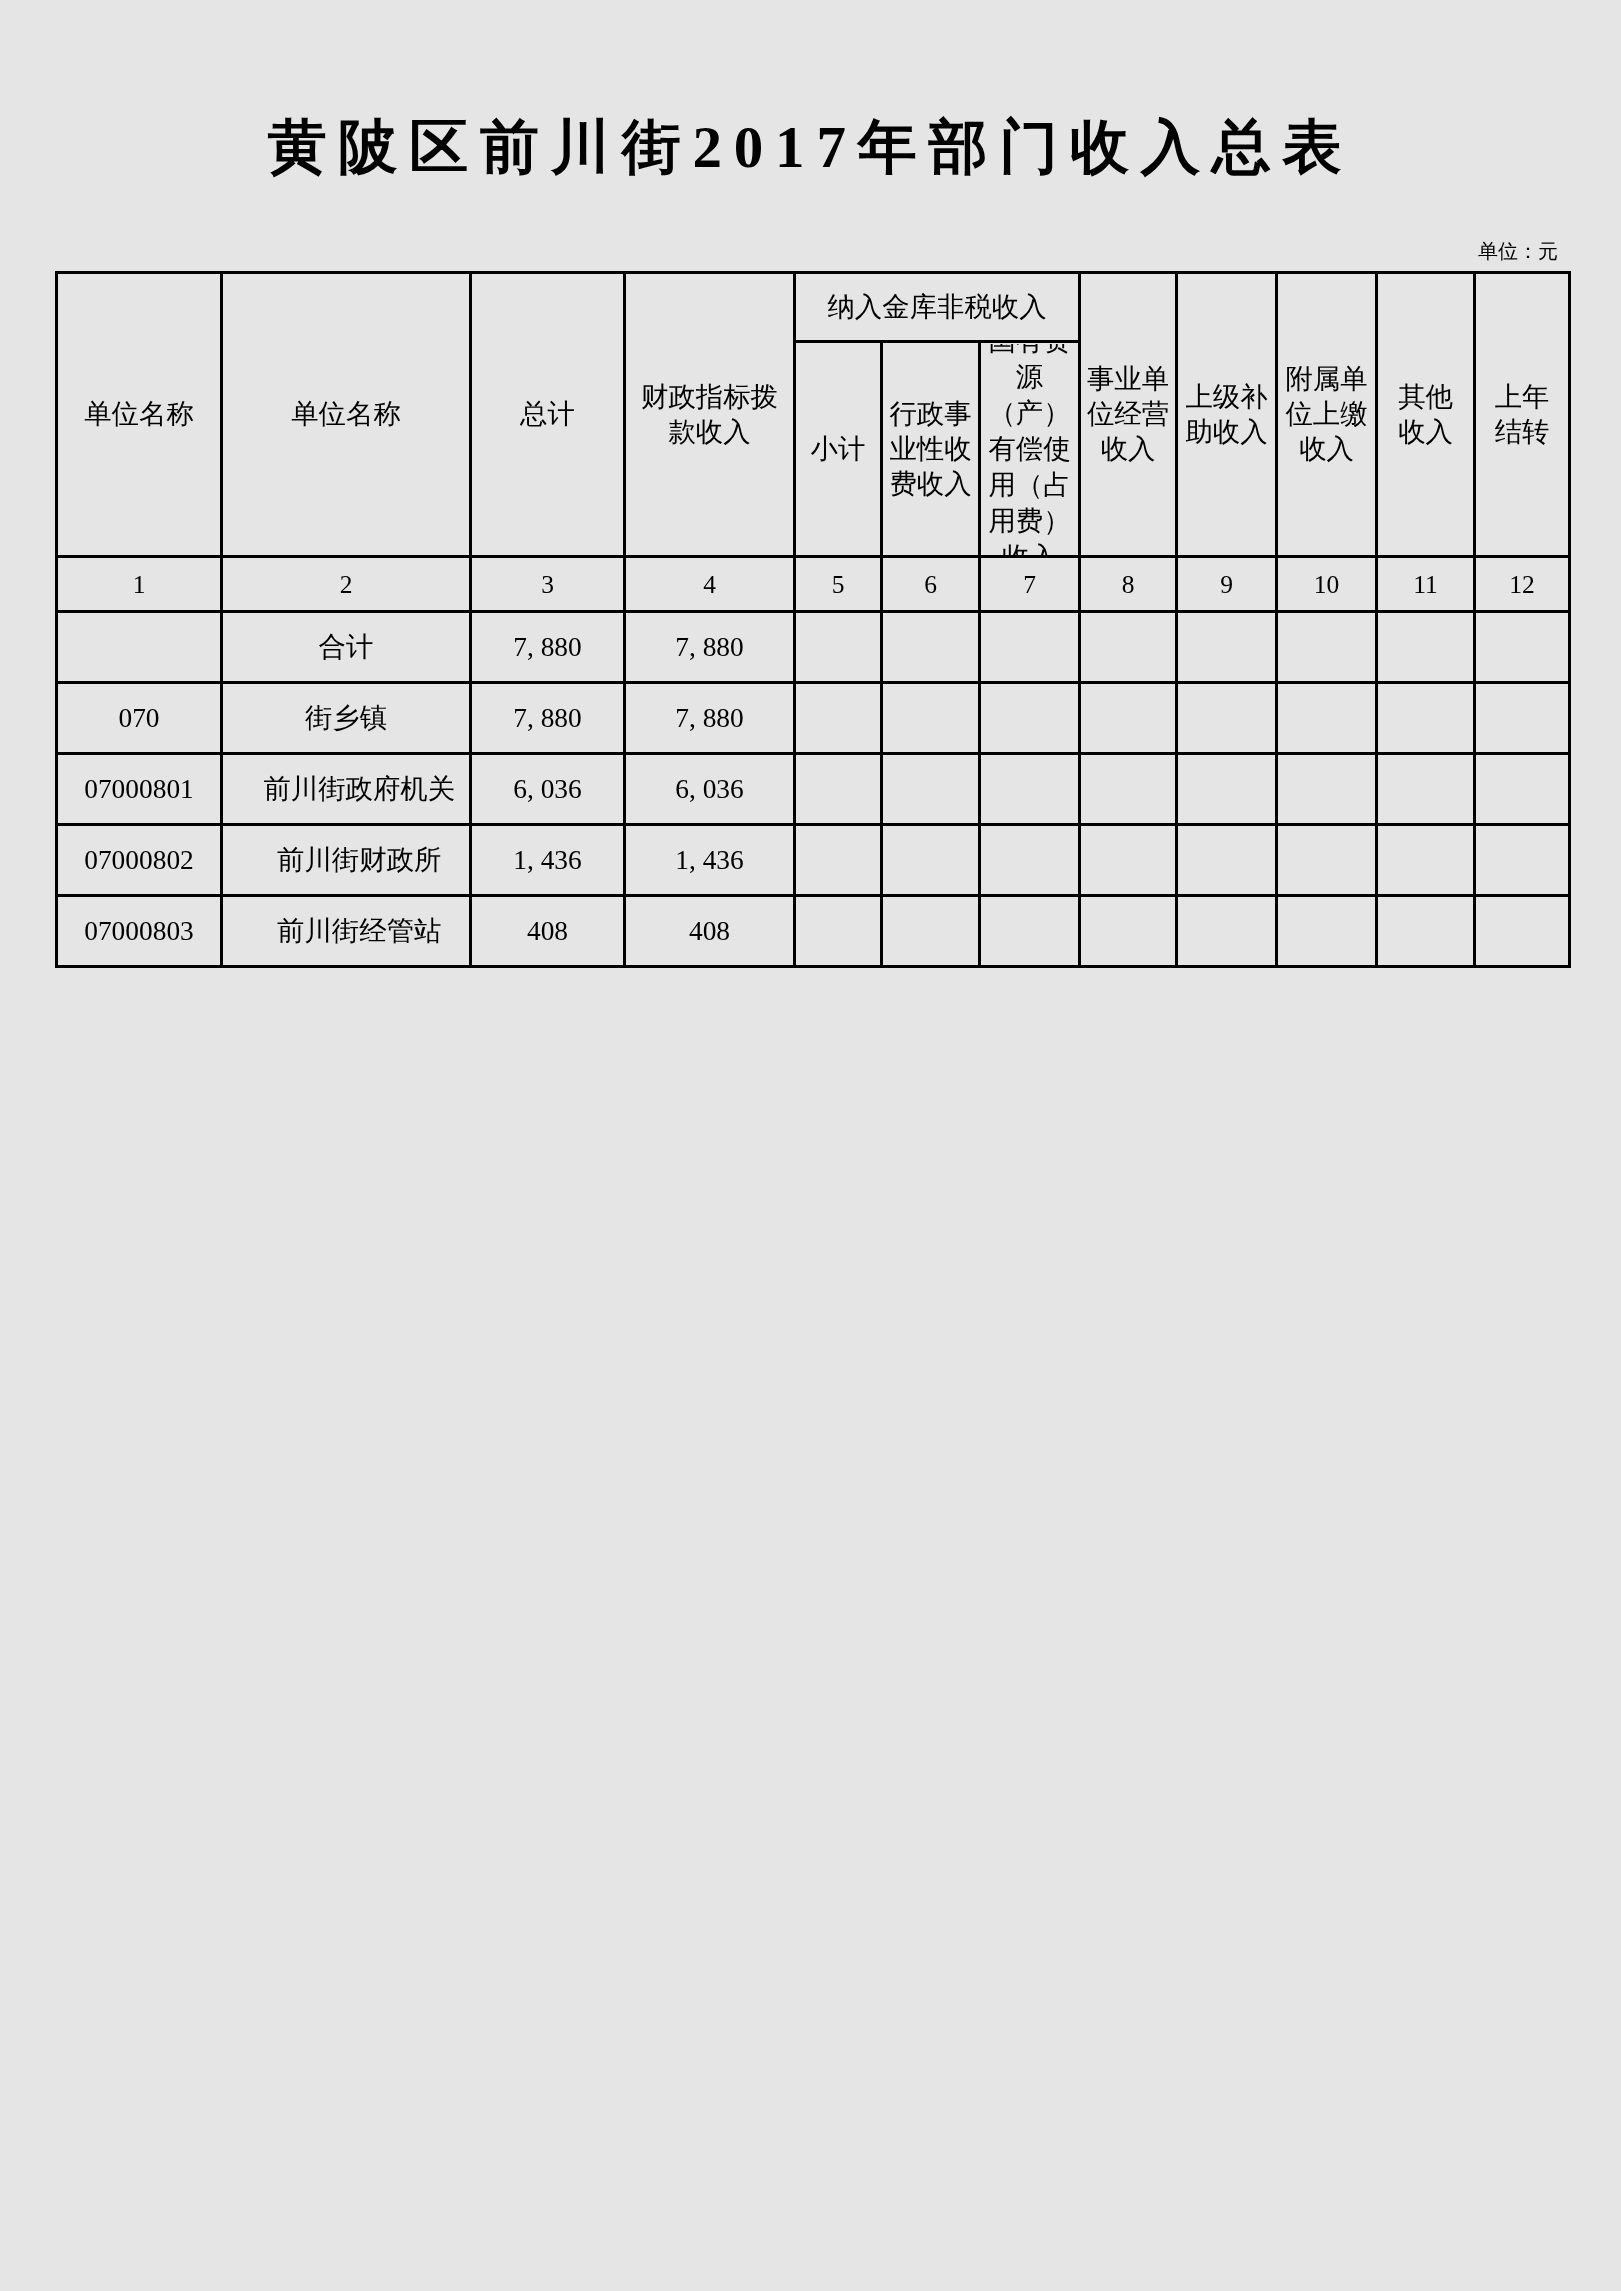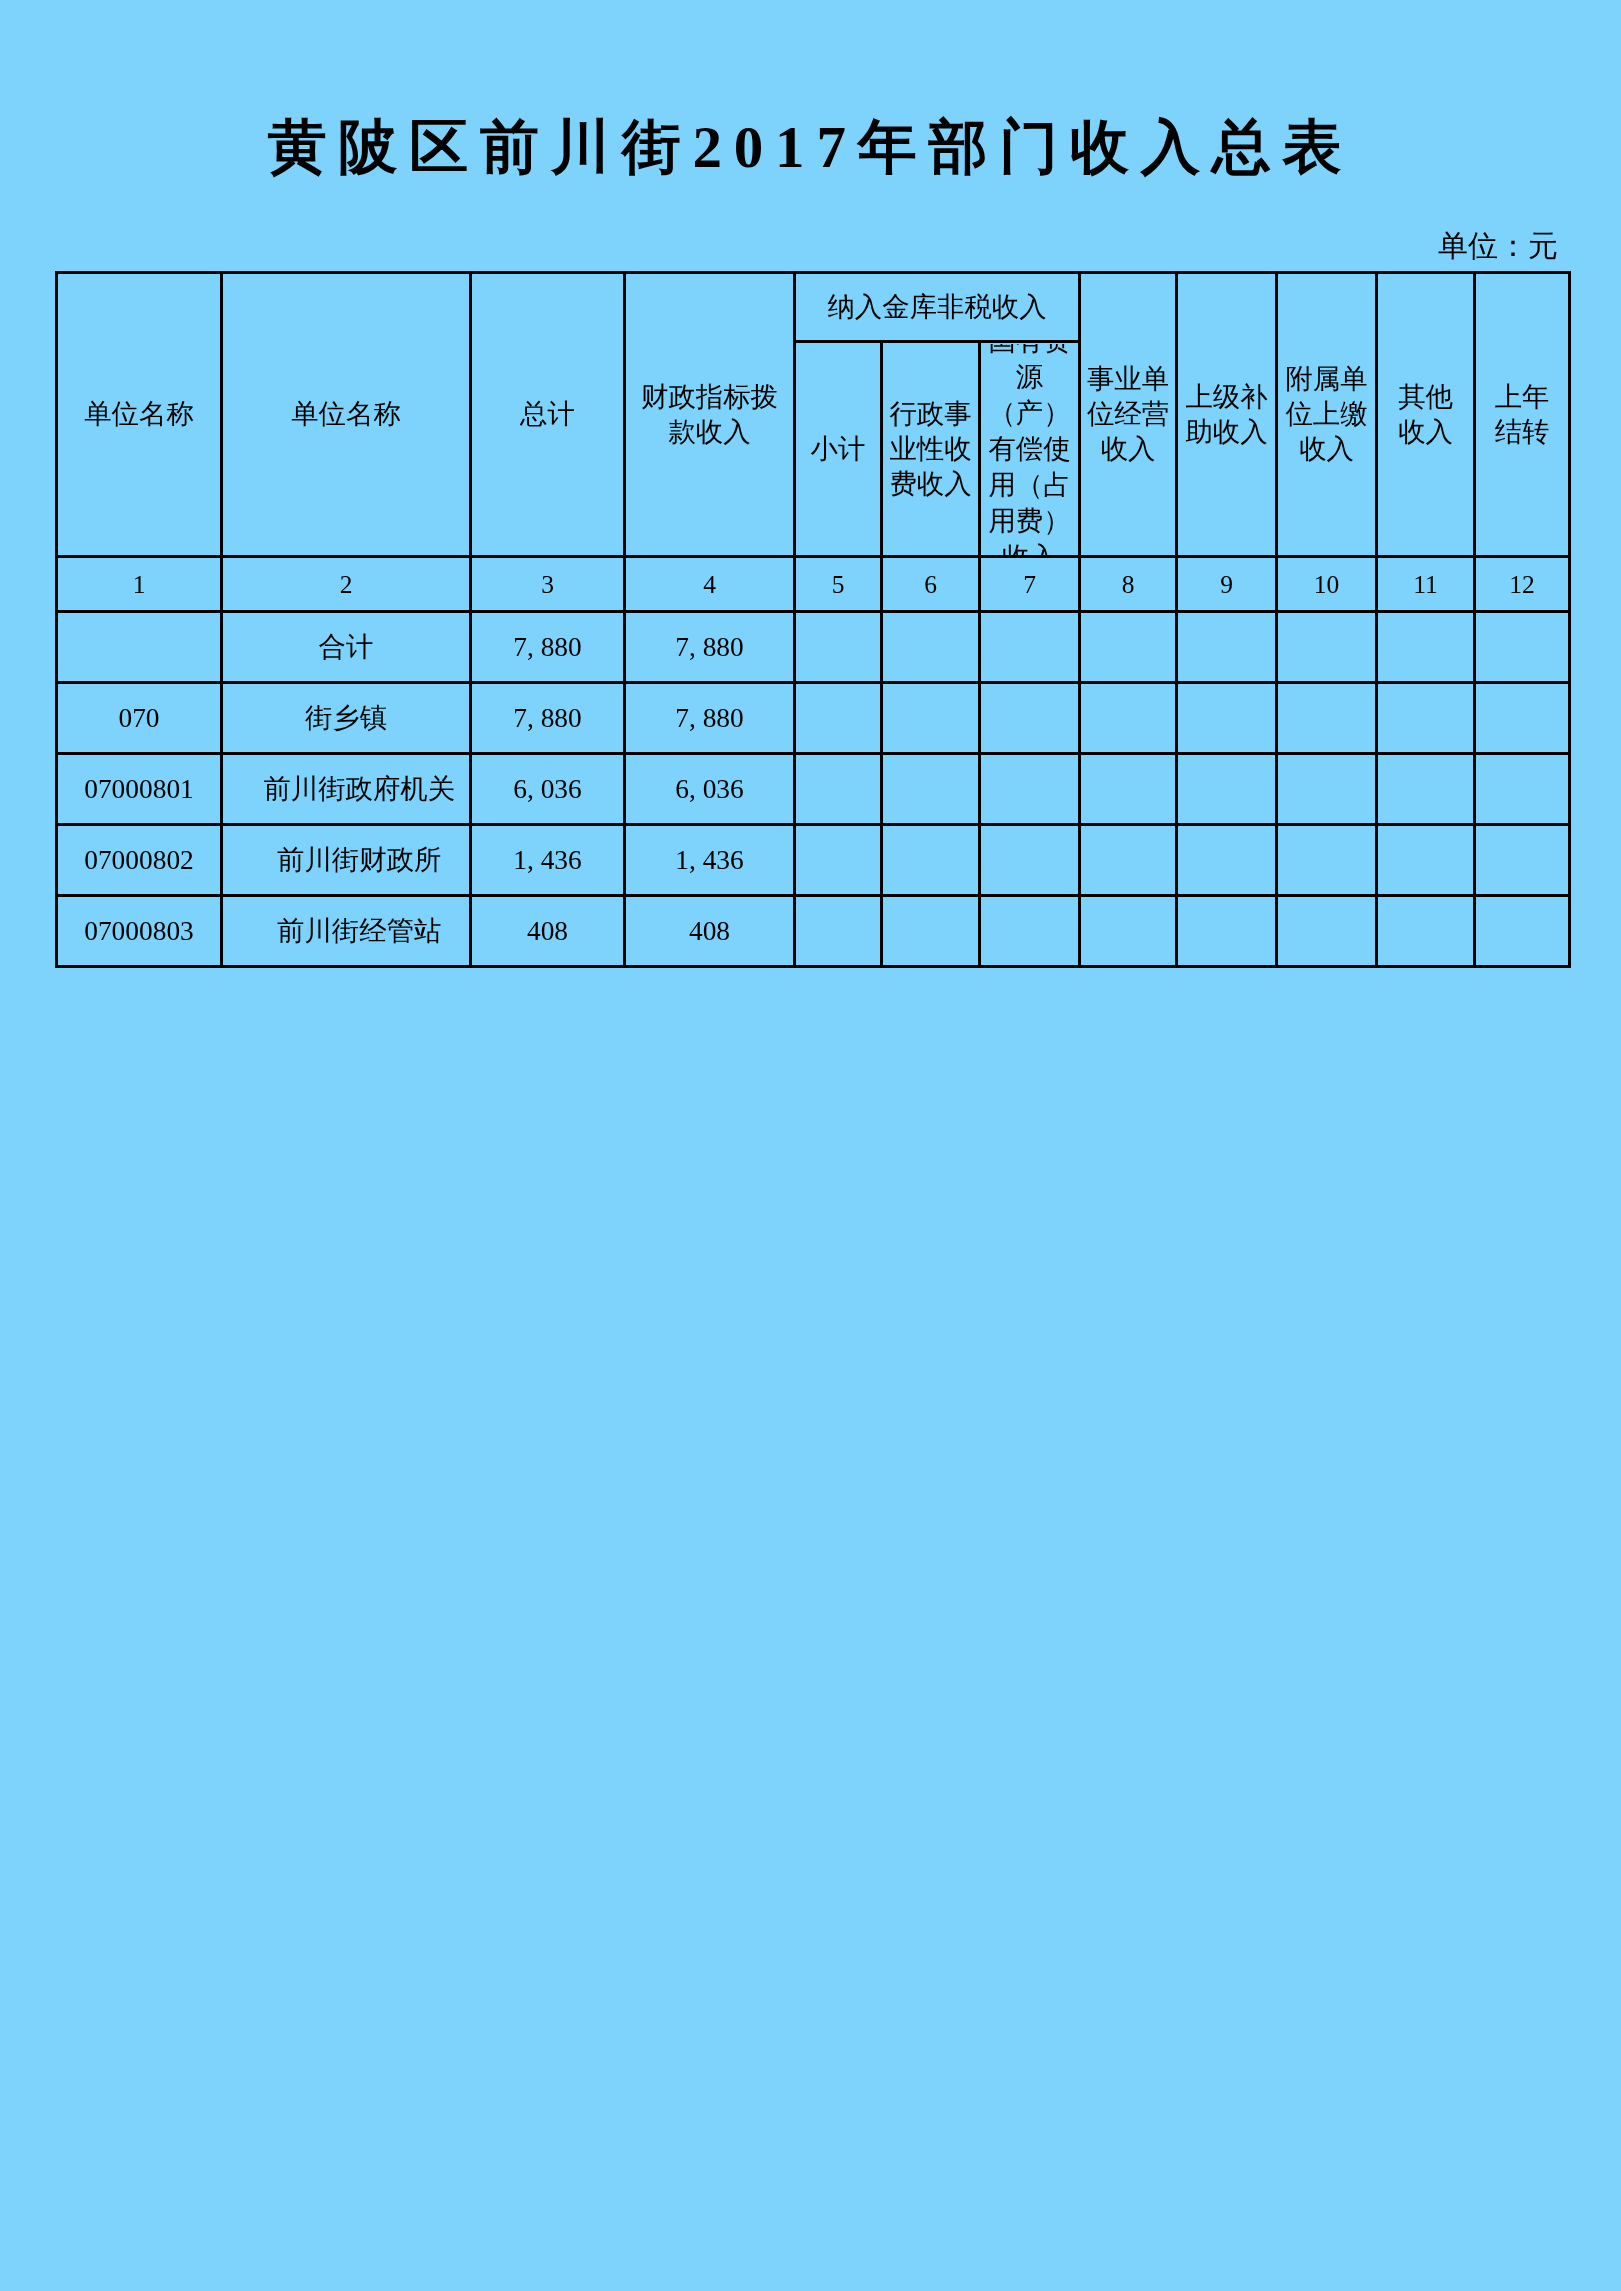--- a/index.html
+++ b/index.html
@@ -1,42 +1,42 @@
 <!DOCTYPE html>
 <html><head>
 <meta charset="utf-8">
 <style>
   * { box-sizing: border-box; }
   html, body { margin: 0; padding: 0; background: #ffffff; }
   .page {
     position: relative;
     width: 1621px;
     height: 2292px;
-    background: #7dd3fc;
+    background: #e5e5e5;
     color: #000000;
     font-family: "Liberation Serif", "DejaVu Serif", serif;
     overflow: hidden;
   }
   .title {
     position: absolute;
     top: 114px;
     left: 0;
     width: 100%;
     text-align: center;
     font-size: 59px;
     font-weight: 700;
     letter-spacing: 11.8px;
     line-height: 67px;
     white-space: nowrap;
   }
   .unit-note {
     position: absolute;
-    top: 229px;
+    top: 235px;
     right: 63px;
-    font-size: 30px;
+    font-size: 20px;
     line-height: 33px;
   }
   table.income {
     position: absolute;
     left: 55px;
     top: 271px;
     width: 1512px;
     border-collapse: collapse;
     table-layout: fixed;
   }

